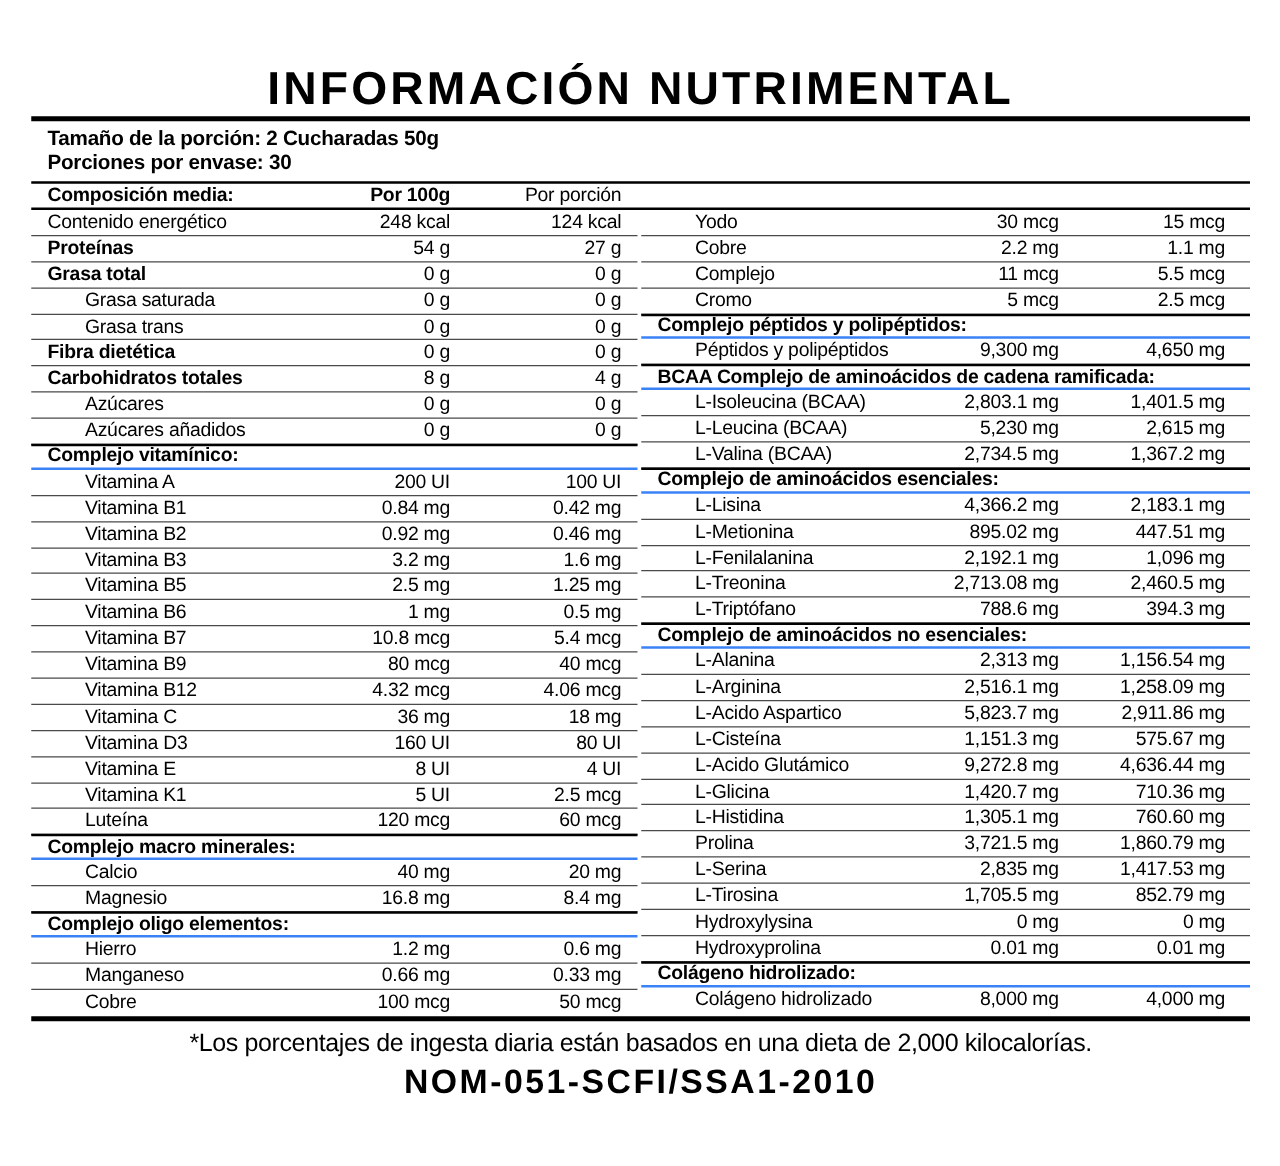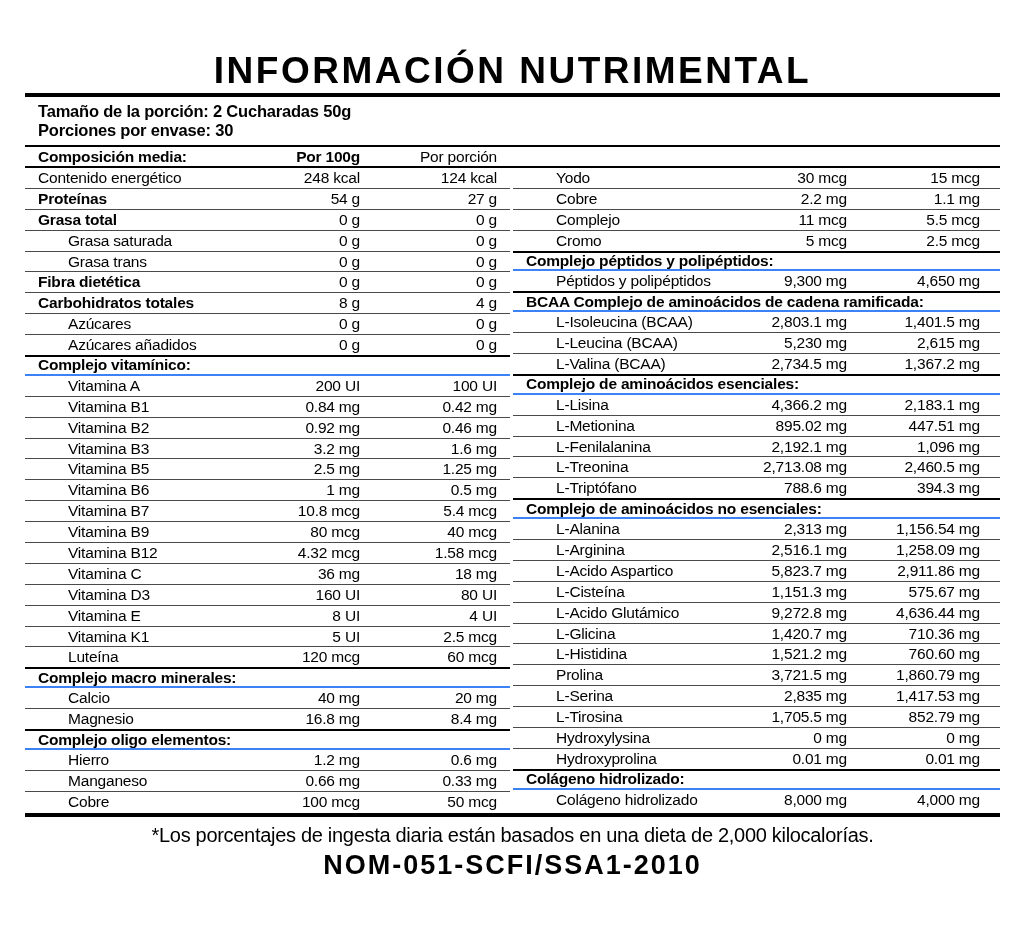--- a/index.html
+++ b/index.html
@@ -137,21 +137,21 @@
           <div class="v v2">5.4 mcg</div>
         </div>
         <div class="row item">
           <div class="name">Vitamina B9</div>
           <div class="v v1">80 mcg</div>
           <div class="v v2">40 mcg</div>
         </div>
         <div class="row item">
           <div class="name">Vitamina B12</div>
           <div class="v v1">4.32 mcg</div>
-          <div class="v v2">1.58 mcg</div>
+          <div class="v v2">4.06 mcg</div>
         </div>
         <div class="row item">
           <div class="name">Vitamina C</div>
           <div class="v v1">36 mg</div>
           <div class="v v2">18 mg</div>
         </div>
         <div class="row item">
           <div class="name">Vitamina D3</div>
           <div class="v v1">160 UI</div>
           <div class="v v2">80 UI</div>
@@ -306,21 +306,21 @@
           <div class="v v1">9,272.8 mg</div>
           <div class="v v2">4,636.44 mg</div>
         </div>
         <div class="row item">
           <div class="name">L-Glicina</div>
           <div class="v v1">1,420.7 mg</div>
           <div class="v v2">710.36 mg</div>
         </div>
         <div class="row item">
           <div class="name">L-Histidina</div>
-          <div class="v v1">1,521.2 mg</div>
+          <div class="v v1">1,305.1 mg</div>
           <div class="v v2">760.60 mg</div>
         </div>
         <div class="row item">
           <div class="name">Prolina</div>
           <div class="v v1">3,721.5 mg</div>
           <div class="v v2">1,860.79 mg</div>
         </div>
         <div class="row item">
           <div class="name">L-Serina</div>
           <div class="v v1">2,835 mg</div>

